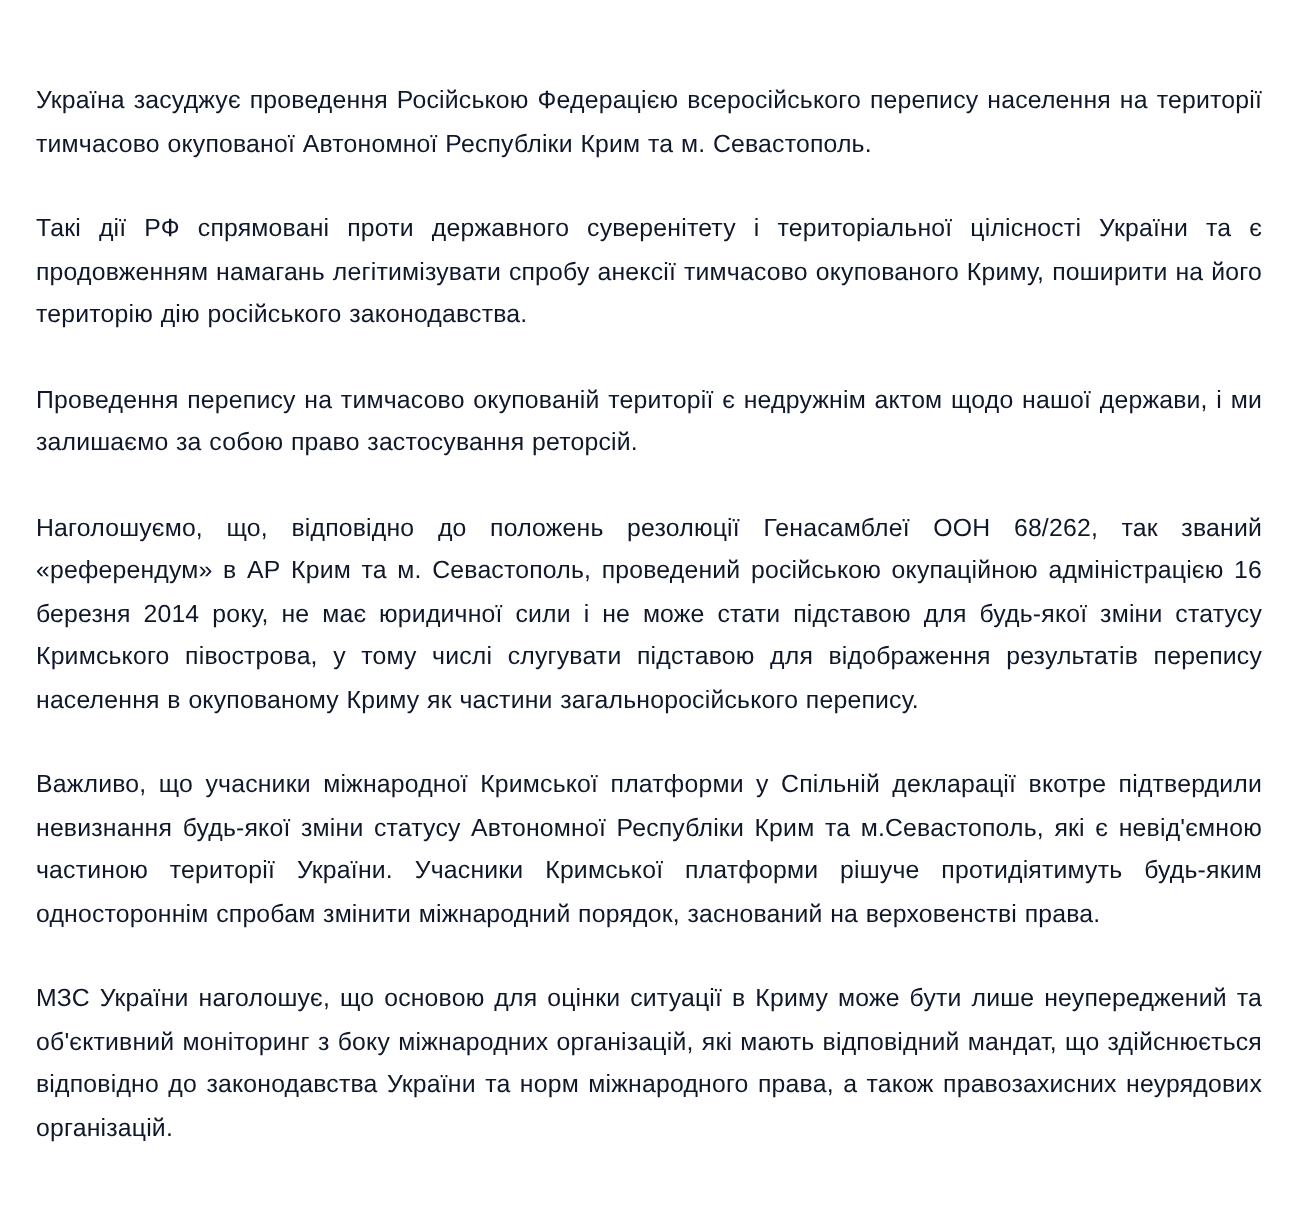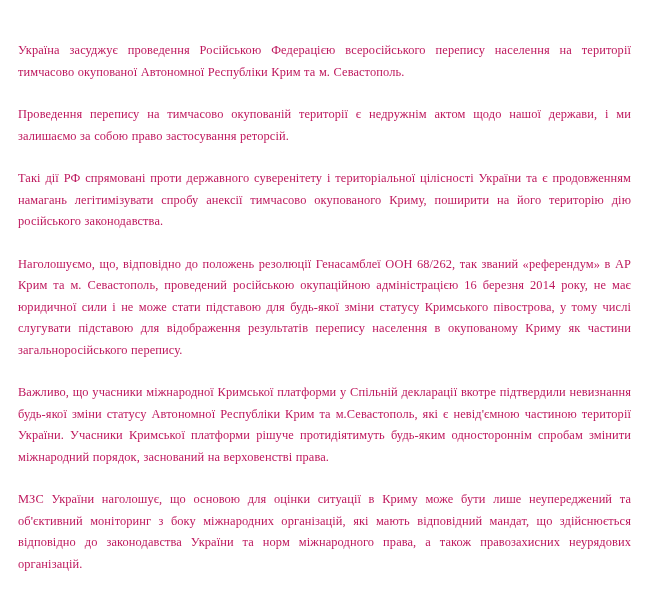--- a/index.html
+++ b/index.html
@@ -21,35 +21,35 @@
     background: #ffffff;
   }
   .statement {
     display: block;
   }
   .para {
     margin: 0 0 21px 0;
     font-size: 12.4px;
     line-height: 21.5px;
     text-align: justify;
-    color: #be185d;
-    font-family: Liberation Serif, serif;
+    color: #0f172a;
+    font-family: Liberation Sans, sans-serif;
     letter-spacing: 0.1px;
     word-spacing: 0.3px;
   }
   .para:last-child {
     margin-bottom: 0;
   }
 </style>
 </head>
 <body>
 
 <div class="page">
   <article class="statement">
     <p class="para">Україна засуджує проведення Російською Федерацією всеросійського перепису населення на території тимчасово окупованої Автономної Республіки Крим та м. Севастополь.</p>
+    <p class="para">Такі дії РФ спрямовані проти державного суверенітету і територіальної цілісності України та є продовженням намагань легітимізувати спробу анексії тимчасово окупованого Криму, поширити на його територію дію російського законодавства.</p>
     <p class="para">Проведення перепису на тимчасово окупованій території є недружнім актом щодо нашої держави, і ми залишаємо за собою право застосування реторсій.</p>
-    <p class="para">Такі дії РФ спрямовані проти державного суверенітету і територіальної цілісності України та є продовженням намагань легітимізувати спробу анексії тимчасово окупованого Криму, поширити на його територію дію російського законодавства.</p>
     <p class="para">Наголошуємо, що, відповідно до положень резолюції Генасамблеї ООН 68/262, так званий «референдум» в АР Крим та м. Севастополь, проведений російською окупаційною адміністрацією 16 березня 2014 року, не має юридичної сили і не може стати підставою для будь-якої зміни статусу Кримського півострова, у тому числі слугувати підставою для відображення результатів перепису населення в окупованому Криму як частини загальноросійського перепису.</p>
     <p class="para">Важливо, що учасники міжнародної Кримської платформи у Спільній декларації вкотре підтвердили невизнання будь-якої зміни статусу Автономної Республіки Крим та м.Севастополь, які є невід'ємною частиною території України. Учасники Кримської платформи рішуче протидіятимуть будь-яким одностороннім спробам змінити міжнародний порядок, заснований на верховенстві права.</p>
     <p class="para">МЗС України наголошує, що основою для оцінки ситуації в Криму може бути лише неупереджений та об'єктивний моніторинг з боку міжнародних організацій, які мають відповідний мандат, що здійснюється відповідно до законодавства України та норм міжнародного права, а також правозахисних неурядових організацій.</p>
 
   </article>
 </div>
 
 </body></html>

